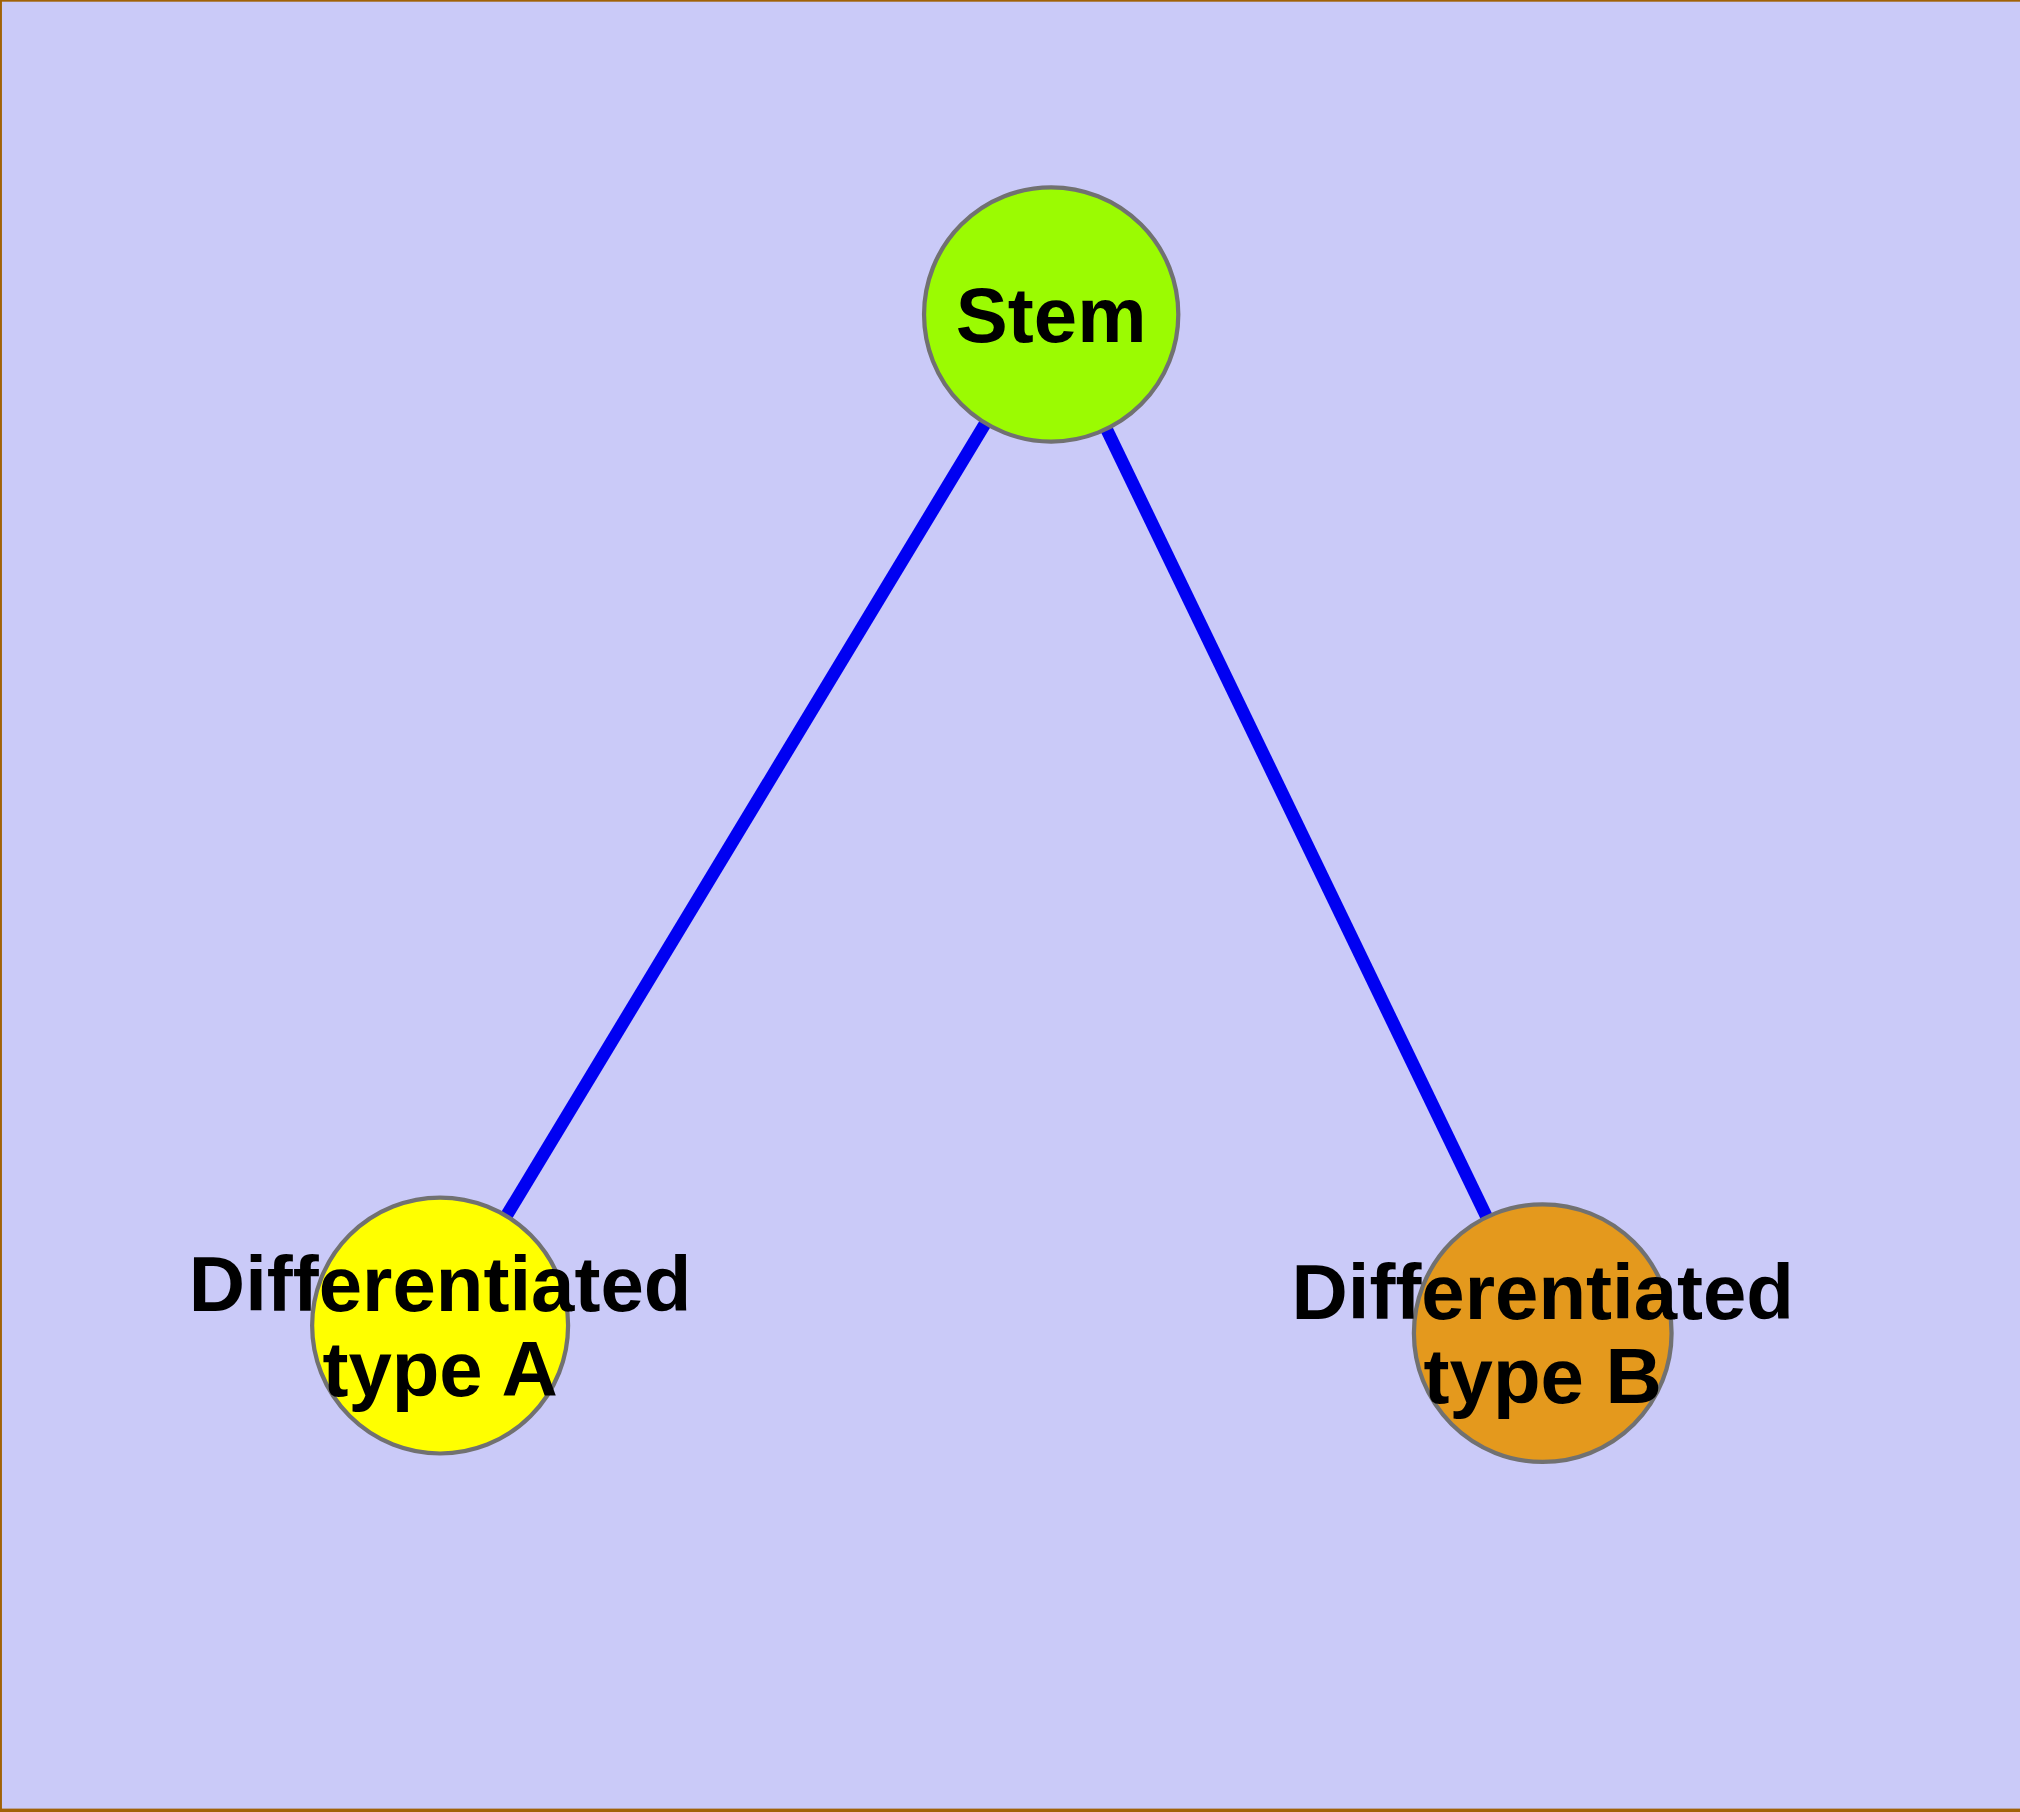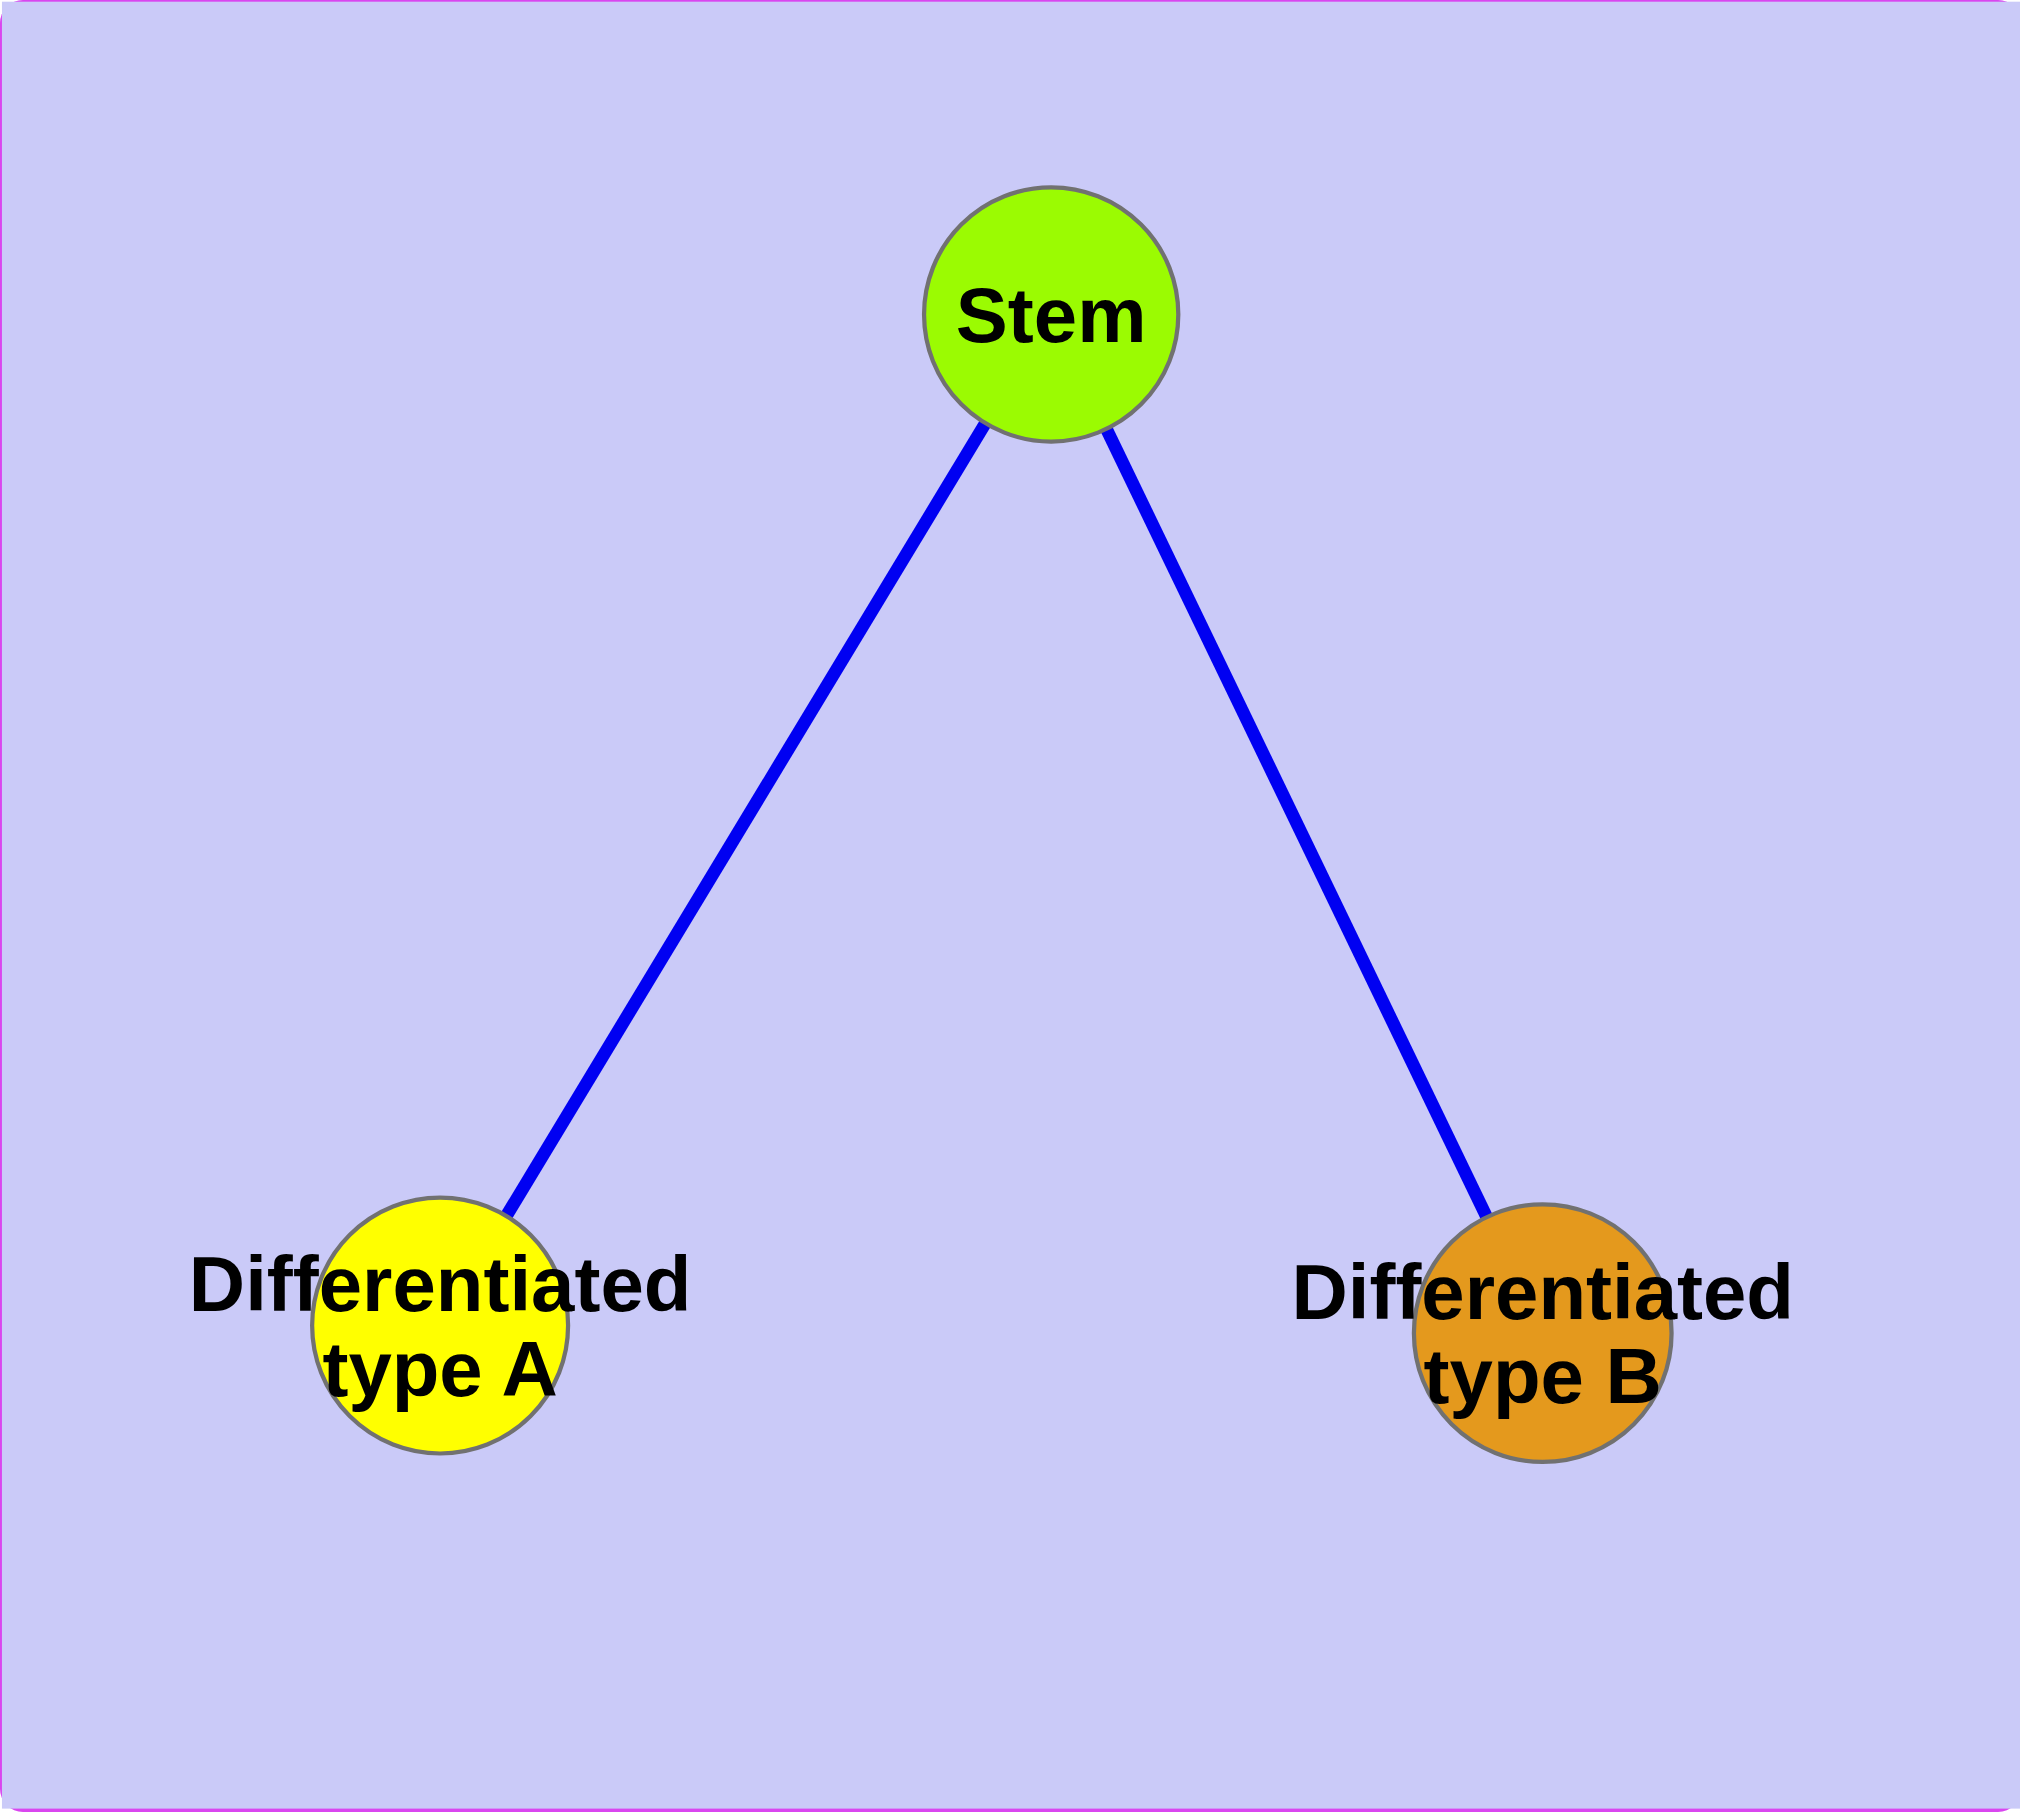--- a/index.html
+++ b/index.html
@@ -10,22 +10,21 @@
     width: 2021px;
     height: 1812px;
     background: #ffffff;
     overflow: hidden;
     font-family: "Liberation Sans", sans-serif;
   }
   .page {
     position: relative;
     width: 2021px;
     height: 1812px;
-    background: #d946ef;
-    border-radius: 23px;
+    background: #a16207;
   }
   svg.graph {
     position: absolute;
     left: 0;
     top: 0;
     display: block;
   }
   svg.graph text {
     font-family: "Liberation Sans", sans-serif;
     font-weight: bold;

